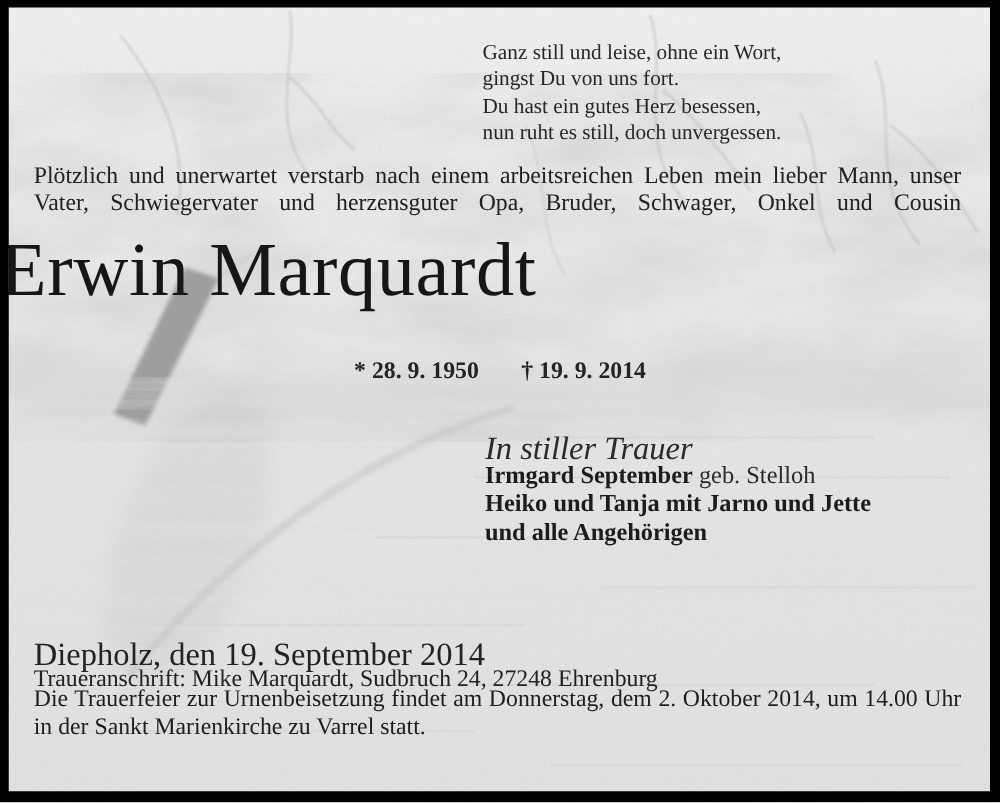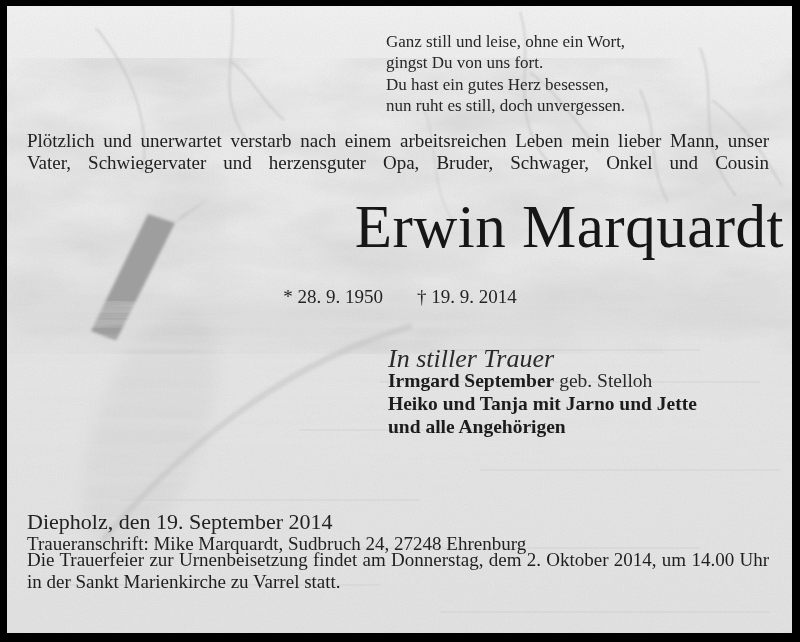--- a/index.html
+++ b/index.html
@@ -37,48 +37,48 @@
   }
 
   .intro {
     left: 27px; top: 130px; width: 742px; margin: 0;
     font-size: 19px; line-height: 22px;
     text-align: justify; text-align-last: justify;
     color: #212121;
   }
 
   .name {
-    left: 0; top: 193px; width: 784px; margin: 0;
-    text-align: right;
+    left: 0; top: 183px; width: 784px; margin: 0;
+    text-align: left;
     font-size: 61px; line-height: 1.1; font-weight: normal;
     letter-spacing: 0.5px;
     color: #161616;
   }
 
   .dates {
     left: 0; top: 286px; width: 800px;
-    text-align: center; font-size: 19px; color: #242424;
+    text-align: center; font-size: 19px; color: #242424; font-weight: bold;
   }
   .dates .birth { margin-right: 17px; }
   .dates .death { margin-left: 17px; }
 
   .trauer {
     left: 388px; top: 344px;
     font-size: 26px; color: #2a2a2a; font-style: italic;
   }
 
   .mourners {
     left: 388px; top: 369px; width: 405px;
     font-size: 19.5px; line-height: 23px;
     white-space: nowrap; color: #1c1c1c;
   }
   .mourners .b { font-weight: bold; }
   .mourners .r { font-weight: normal; color: #2a2a2a; }
 
-  .placedate { left: 27px; top: 509px; font-size: 22px; color: #222; }
+  .placedate { left: 27px; top: 509px; font-size: 26px; color: #222; }
   .address   { left: 27px; top: 533px; font-size: 19px; color: #222; }
 
   .ceremony {
     left: 27px; top: 549px; width: 742px; margin: 0;
     font-size: 19px; line-height: 21.5px;
     text-align: justify; color: #1e1e1e;
   }
 </style>
 </head>
 <body>

